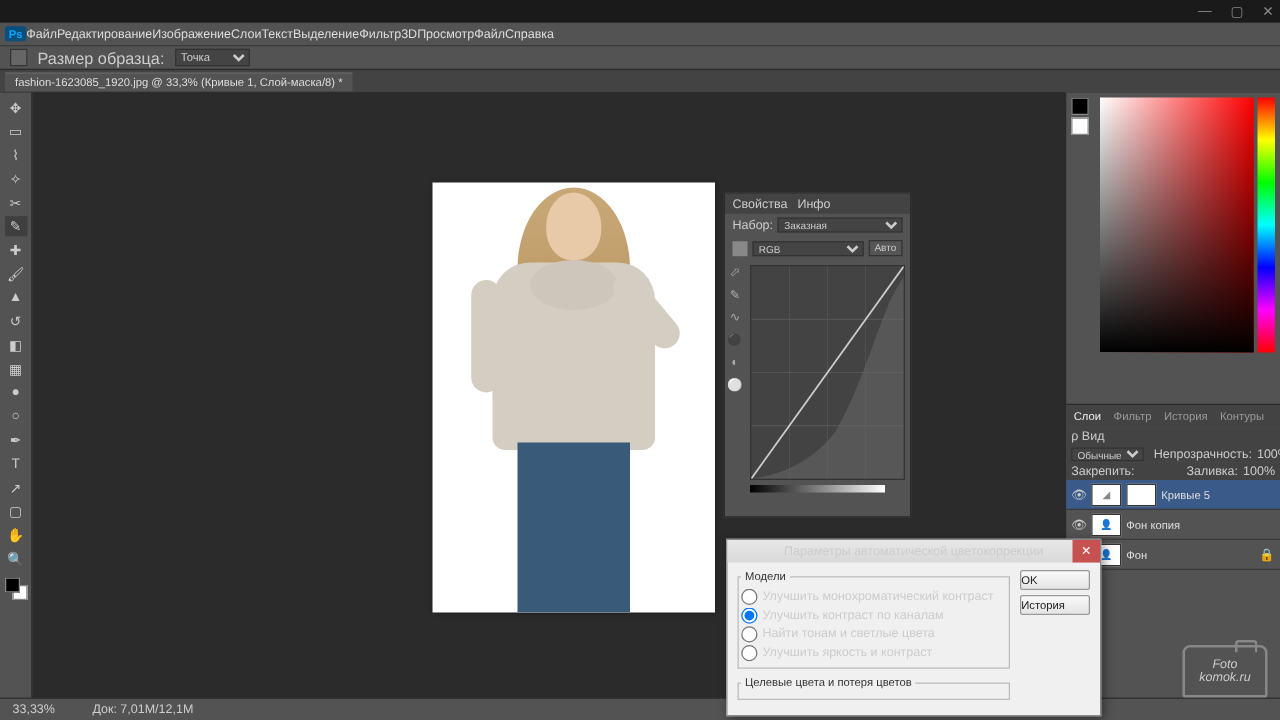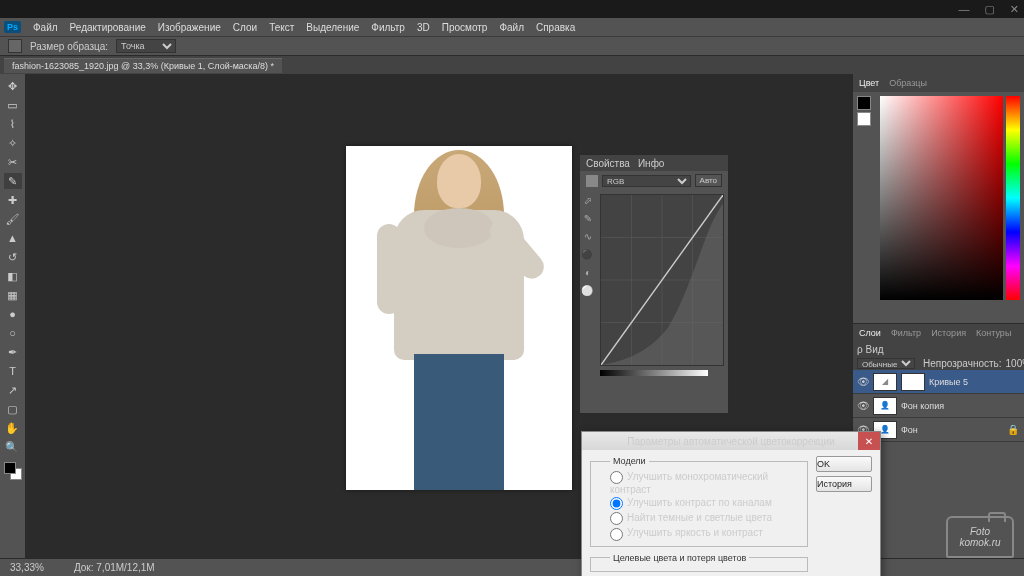--- a/index.html
+++ b/index.html
@@ -1,24 +1,24 @@
 <!DOCTYPE html>
 <html><head>
 <meta charset="utf-8">
 <style>
 *{margin:0;padding:0;box-sizing:border-box;font-family:Tahoma,Arial,sans-serif;font-size:10px;color:#ccc;user-select:none}
 body{background:#000;width:1024px;height:576px;overflow:hidden;position:relative}
 .titlebar{background:#1a1a1a;height:18px;display:flex;align-items:center;justify-content:flex-end;padding:0 5px;gap:15px}
 .titlebar span{color:#888;font-size:11px}
-.menubar{background:#535353;height:18px;display:flex;align-items:center;padding:0 4px;gap:12px}
+.menubar{background:#535353;height:18px;display:flex;align-items:center;padding:0 4px;}
 .menubar .ps{background:#0a4e7c;color:#0af;padding:1px 3px;font-weight:bold;font-size:9px;border-radius:2px}
 .menubar .mi{color:#ddd;font-size:10px}
 .optbar{background:#535353;height:20px;border-top:1px solid #3a3a3a;border-bottom:1px solid #2a2a2a;display:flex;align-items:center;padding:0 8px;gap:8px}
 .optbar .ico{width:14px;height:14px;background:#666;border:1px solid #333}
-.optbar .lbl{font-size:10px;color:#ccc}
+.optbar .lbl{font-size:13px;color:#ccc}
 .optbar select{background:#444;border:1px solid #333;color:#ccc;font-size:9px;height:14px;width:60px}
 .tabbar{background:#434343;height:18px;display:flex;align-items:center;padding:0 4px}
 .tabbar .tab{background:#535353;padding:2px 8px;font-size:9px;color:#ddd;border-top:1px solid #666}
 .main{display:flex;height:calc(100% - 92px);background:#434343}
 .tools{width:26px;background:#535353;border-right:1px solid #2a2a2a;display:flex;flex-direction:column;align-items:center;padding:4px 0;gap:3px}
 .tools .t{width:18px;height:16px;display:flex;align-items:center;justify-content:center;color:#ccc;font-size:11px;cursor:pointer}
 .tools .t.sel{background:#3f3f3f}
 .tools .sw{width:18px;height:18px;position:relative;margin-top:4px}
 .tools .sw .fg{position:absolute;width:12px;height:12px;background:#000;border:1px solid #888;top:0;left:0;z-index:2}
 .tools .sw .bg{position:absolute;width:12px;height:12px;background:#fff;border:1px solid #888;bottom:0;right:0}
@@ -46,21 +46,21 @@
 .curves .side .s{width:12px;height:12px;color:#aaa;font-size:10px;display:flex;align-items:center;justify-content:center}
 .curves .graph{flex:1;background:#434343;margin:4px;position:relative;border:1px solid #333}
 .curves .grad{height:6px;background:linear-gradient(to right,#000,#fff);margin:0 20px 2px 20px}
 
 .dialog{position:absolute;left:555px;top:357px;width:300px;background:#f0f0f0;border:1px solid #888;box-shadow:2px 2px 8px rgba(0,0,0,.4);color:#000}
 .dialog .dh{background:linear-gradient(#e8e8e8,#d8d8d8);height:18px;display:flex;align-items:center;justify-content:center;position:relative;font-size:10px;color:#222}
 .dialog .dh .x{position:absolute;right:0;top:0;width:22px;height:18px;background:#c75050;color:#fff;display:flex;align-items:center;justify-content:center;font-size:10px}
 .dialog .db{padding:6px 8px;display:flex;gap:8px}
 .dialog .left{flex:1}
 .dialog .right{width:56px;display:flex;flex-direction:column;gap:4px}
-.dialog fieldset{border:1px solid #bbb;padding:4px 19px;margin-bottom:6px}
+.dialog fieldset{border:1px solid #bbb;padding:4px 2px;margin-bottom:6px}
 .dialog legend{font-size:9px;color:#333;padding:0 3px}
 .dialog label{display:block;font-size:9px;color:#333;padding:1px 0}
 .dialog input[type=radio],.dialog input[type=checkbox]{margin-right:4px;vertical-align:middle}
 .dialog .dbtn{background:linear-gradient(#fafafa,#e4e4e4);border:1px solid #999;padding:2px 0;font-size:9px;color:#222;border-radius:2px}
 
 .rpan{width:172px;background:#535353;border-left:1px solid #2a2a2a;display:flex;flex-direction:column}
 .rpan .color{height:250px;border-bottom:1px solid #2a2a2a}
 .rpan .tabs{height:18px;display:flex;align-items:center;padding:0 6px;gap:10px;background:#434343}
 .rpan .tabs .tb{font-size:9px;color:#999}
 .rpan .tabs .tb.a{color:#eee}
@@ -155,20 +155,24 @@
         <div class="jeans"></div>
       </div>
     </div>
 
     <div class="curves">
       <div class="hd">
           <span>Свойства</span>
           <span>Инфо</span>
         </div>
       <div class="row">
+          <span>Набор:</span>
+          <select><option>Заказная</option></select>
+        </div>
+      <div class="row">
           <div class="ico" style="width:12px;height:12px;background:#888"></div>
           <select><option>RGB</option></select>
           <div class="btn">Авто</div>
         </div>
       <div class="body">
         <div class="side">
           <div class="s">⬀</div>
           <div class="s">✎</div>
           <div class="s">∿</div>
           <div class="s">⚫</div>
@@ -195,43 +199,39 @@
       <div class="dh">
           <span>Параметры автоматической цветокоррекции</span>
           <div class="x">✕</div>
         </div>
       <div class="db">
         <div class="left">
           <fieldset>
             <legend>Модели</legend>
             <label><input type="radio" name="m" style=""><span>Улучшить монохроматический контраст</span></label>
             <label><input type="radio" name="m" checked="" style=""><span>Улучшить контраст по каналам</span></label>
-            <label><input type="radio" name="m" style=""><span>Найти темные и светлые цвета</span></label>
+            <label><input type="radio" name="m" style=""><span>Найти тонам и светлые цвета</span></label>
             <label><input type="radio" name="m" style=""><span>Улучшить яркость и контраст</span></label>
           </fieldset>
           <fieldset style="margin-top:6px">
             <legend>Целевые цвета и потеря цветов</legend>
 
           </fieldset>
 
         </div>
         <div class="right">
           <div class="dbtn">OK</div>
           <div class="dbtn">История</div>
         </div>
       </div>
     </div>
   </div>
 
   <div class="rpan">
     <div class="color">
-      <div class="tabs">
-          <span class="tb a">Цвет</span>
-          <span class="tb">Образцы</span>
-        </div>
       <div class="picker">
         <div class="swp">
             <div class="sq" style="background:#000"></div>
             <div class="sq" style="background:#fff"></div>
           </div>
         <div class="field"></div>
         <div class="hue"></div>
       </div>
     </div>
     <div class="layers">
@@ -244,20 +244,26 @@
       <div class="lhdr">
           <span>ρ Вид</span>
           <span style="flex:1"></span>
         </div>
       <div class="lhdr">
           <select style="width:60px"><option>Обычные</option></select>
           <span style="flex:1"></span>
           <span>Непрозрачность:</span>
           <span>100%</span>
         </div>
+      <div class="lhdr">
+          <span>Закрепить:</span>
+          <span style="flex:1"></span>
+          <span>Заливка:</span>
+          <span>100%</span>
+        </div>
       <div class="lrow" style="background:#3a5a8a">
           <span class="eye">👁</span>
           <div class="th">◢</div>
           <div class="th" style="background:#fff"></div>
           <span class="nm">Кривые 5</span>
         </div>
       <div class="lrow">
           <span class="eye">👁</span>
           <div class="th">👤</div>
           <span class="nm">Фон копия</span>

